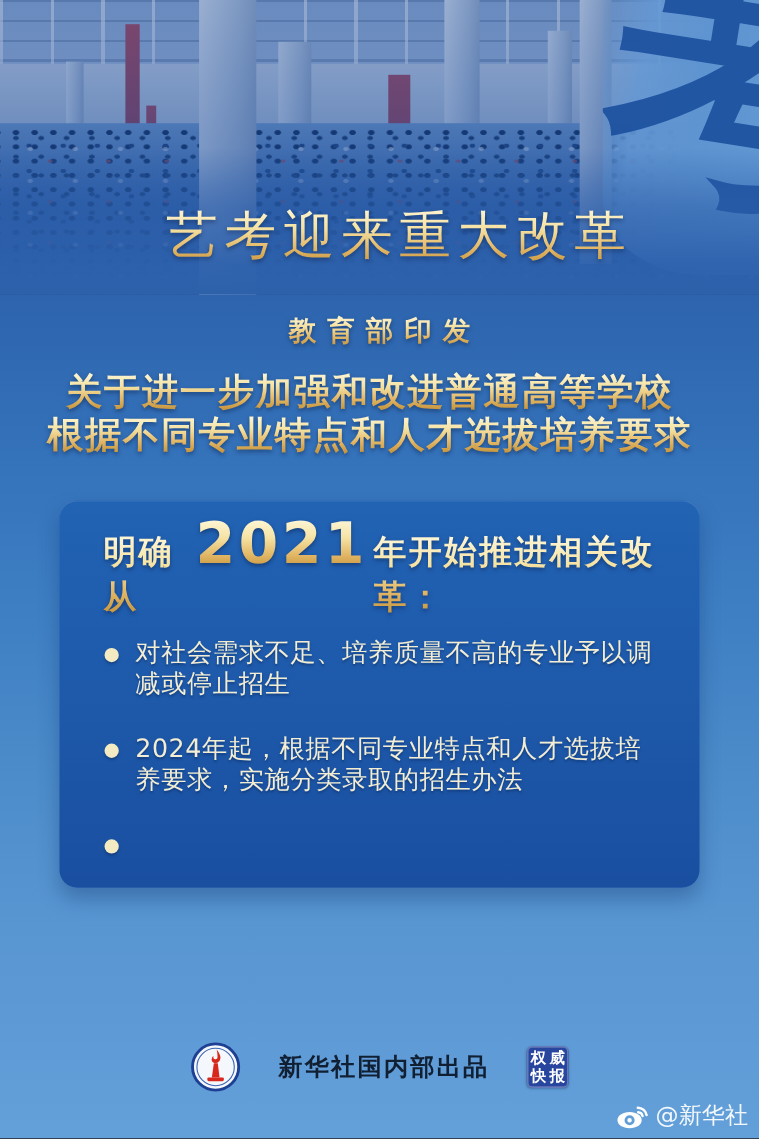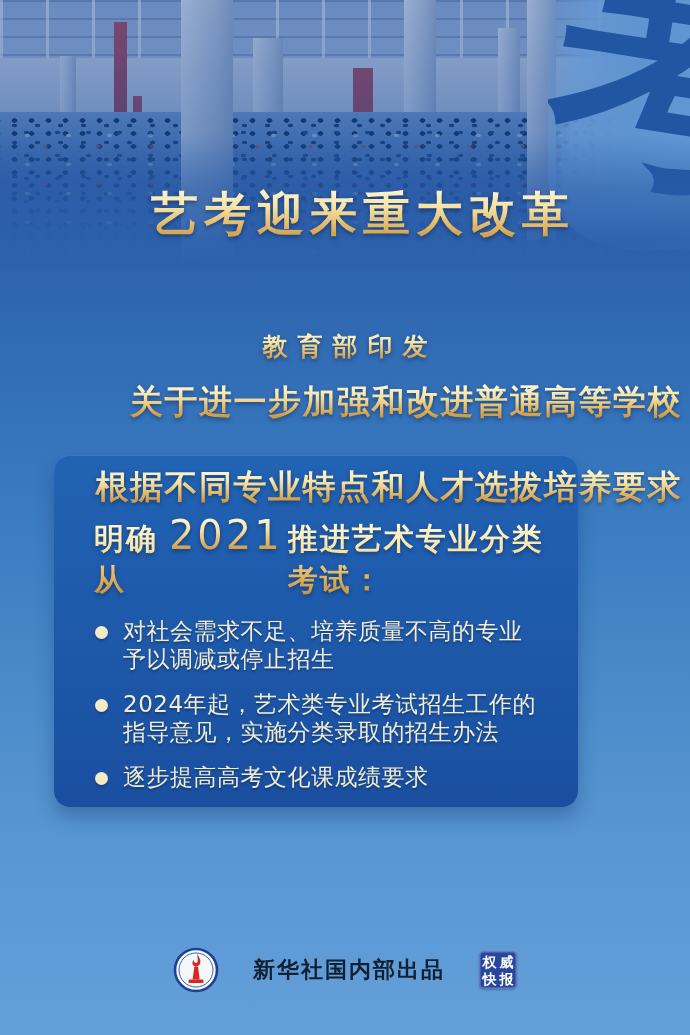--- a/index.html
+++ b/index.html
@@ -43,36 +43,36 @@
   .kao-panel{position:absolute;right:0;top:0;width:142px;height:250px;z-index:5;overflow:hidden;
     border-bottom-left-radius:90px 70px;
     background:linear-gradient(100deg,rgba(98,150,210,.15) 0%,rgba(100,152,212,.88) 26%,#5e94d0 55%,#6199d4 100%);}
   .kao{position:absolute;left:4px;top:-34px;font-size:230px;line-height:1;font-weight:bold;
     color:#1b4f9e;opacity:.9;transform:rotate(9deg);}
   .photo-fade{position:absolute;inset:0;z-index:6;
     background:linear-gradient(180deg,rgba(0,0,0,0) 0%,rgba(0,0,0,0) 50%,rgba(42,92,168,.55) 70%,rgba(45,97,172,.95) 90%,#2d62ab 100%);}
   
   .gold{background:linear-gradient(180deg,#fdf6d8 6%,#f6e3a4 38%,#e2b766 68%,#c8963f 92%);
     -webkit-background-clip:text;background-clip:text;color:transparent;
-    filter:drop-shadow(0 2px 2px rgba(8,28,68,.5));margin-top:46px;}
+    filter:drop-shadow(0 2px 2px rgba(8,28,68,.5));}
   .main-title{position:absolute;top:183px;left:12px;right:0;z-index:8;text-align:center;
-    font-size:47px;font-weight:bold;letter-spacing:6px;padding-left:24px;margin:0;}
+    font-size:47px;font-weight:normal;letter-spacing:6px;padding-left:24px;margin:0;}
   .issuer{position:absolute;top:284px;left:0;right:0;z-index:8;text-align:center;
     font-size:25px;font-weight:bold;letter-spacing:10px;padding-left:10px;}
-  .doc-title{position:absolute;top:336px;left:0;right:8px;z-index:8;text-align:right;
+  .doc-title{position:absolute;top:336px;left:0;right:18px;z-index:8;text-align:center;
     font-size:33px;line-height:39px;font-weight:bold;letter-spacing:1.5px;}
   
-  .panel{position:absolute;left:54px;top:455px;width:524px;height:352px;box-sizing:border-box;
+  .panel{position:absolute;left:54px;top:455px;width:582px;height:352px;box-sizing:border-box;
     border-radius:16px;padding:14px 34px 0 40px;
     background:linear-gradient(180deg,#2263b4,#1a4fa0);
     box-shadow:0 10px 18px rgba(16,52,110,.35),inset 0 1px 0 rgba(255,255,255,.12);}
   .panel-head{display:flex;justify-content:center;align-items:baseline;gap:5px;}
   .ph-pre,.ph-suf{font-size:30px;font-weight:bold;letter-spacing:2px;}
-  .ph-year{font-size:40px;font-weight:normal;letter-spacing:3px;line-height:1;}
-  .bullets{list-style:none;margin:17px 0 4px;padding:0;display:flex;flex-direction:column;gap:18px;}
+  .ph-year{font-size:52px;font-weight:bold;letter-spacing:3px;line-height:1;}
+  .bullets{list-style:none;margin:17px 0 4px;padding:0;display:flex;flex-direction:column;gap:32px;}
   .bullets li{display:flex;align-items:flex-start;}
   .dot{flex:0 0 13px;width:13px;height:13px;border-radius:50%;background:#f4ebc2;
     margin:8px 15px 0 1px;box-shadow:0 2px 2px rgba(10,40,90,.4);}
   .btext{font-size:23px;line-height:27.5px;color:#f2edd3;letter-spacing:.5px;
     text-shadow:0 2px 2px rgba(8,38,88,.5);}
   
   .footer{position:absolute;top:947px;left:0;right:0;display:flex;justify-content:center;align-items:center;gap:34px;}
   .logo{width:46px;height:46px;display:inline-block;}
   .producer{font-size:22px;font-weight:bold;color:#111f33;letter-spacing:2px;}
   .seal{width:38px;height:38px;background:#28469e;border-radius:5px;display:grid;
@@ -113,34 +113,33 @@
 
   <div class="doc-title">
     <div class="gold">关于进一步加强和改进普通高等学校</div>
     <div class="gold">根据不同专业特点和人才选拔培养要求</div>
   </div>
 
   <section class="panel">
     <div class="panel-head">
       <span class="ph-pre gold">明确从</span>
       <span class="ph-year gold">2021</span>
-      <span class="ph-suf gold">推进艺术专业分类考试：</span>
+      <span class="ph-suf gold">年开始推进相关改革：</span>
     </div>
     <ul class="bullets">
       <li>
         <span class="dot"></span>
         <span class="btext">对社会需求不足、培养质量不高的专业予以调减或停止招生</span>
       </li>
       <li>
         <span class="dot"></span>
-        <span class="btext">2024年起，艺术类专业考试招生工作的指导意见，实施分类录取的招生办法</span>
+        <span class="btext">2024年起，根据不同专业特点和人才选拔培养要求，实施分类录取的招生办法</span>
       </li>
       <li>
         <span class="dot"></span>
-        <span class="btext">逐步提高高考文化课成绩要求</span>
       </li>
     </ul>
   </section>
 
   <footer class="footer">
     <span class="logo">
       <svg viewBox="0 0 46 46" width="46" height="46">
         <circle cx="23" cy="23" r="21" fill="#f4f7fb" stroke="#1d3f94" stroke-width="2.6"></circle>
         <circle cx="23" cy="23" r="17" fill="none" stroke="#3b63b5" stroke-width="1"></circle>
         <path d="M24 7 q5 6.5 2.8 10.2 q-1.8 2.8 -4.8 2.2 q-2.6 -.6 -2.6 -3.2 q0 -2 1.6 -3.4 q-.5 2.8 1.5 3.2 q2.3 .4 2.3 -2.2 q0 -2.6 -.8 -6.8z" fill="#d8281e"></path>
@@ -150,14 +149,24 @@
     </span>
     <span class="producer">新华社国内部出品</span>
     <span class="seal">
       <span>权</span>
       <span>威</span>
       <span>快</span>
       <span>报</span>
     </span>
   </footer>
 
+  <div class="weibo">
+    <span class="weibo-icon">
+      <svg viewBox="0 0 34 28" width="30" height="25">
+        <path fill="#fff" fill-rule="evenodd" d="M14 10 C6.8 10 1.5 13.8 1.5 18.4 C1.5 23 6.8 26.6 14 26.6 C21.2 26.6 26.5 23 26.5 18.4 C26.5 13.8 21.2 10 14 10 Z M14 13.2 a5.2 5.2 0 1 1 0 10.4 a5.2 5.2 0 1 1 0 -10.4 Z M14 16.2 a2.3 2.3 0 1 0 0 4.6 a2.3 2.3 0 1 0 0 -4.6 Z"></path>
+        <path d="M22.5 5.5 a9.5 9.5 0 0 1 9 7.5" stroke="#fff" stroke-width="2.6" fill="none" stroke-linecap="round"></path>
+        <path d="M22.8 10.2 a5 5 0 0 1 4.6 3.9" stroke="#fff" stroke-width="2.4" fill="none" stroke-linecap="round"></path>
+      </svg>
+    </span>
+    <span>@新华社</span>
+  </div>
 
 </div>
 
 </body></html>

